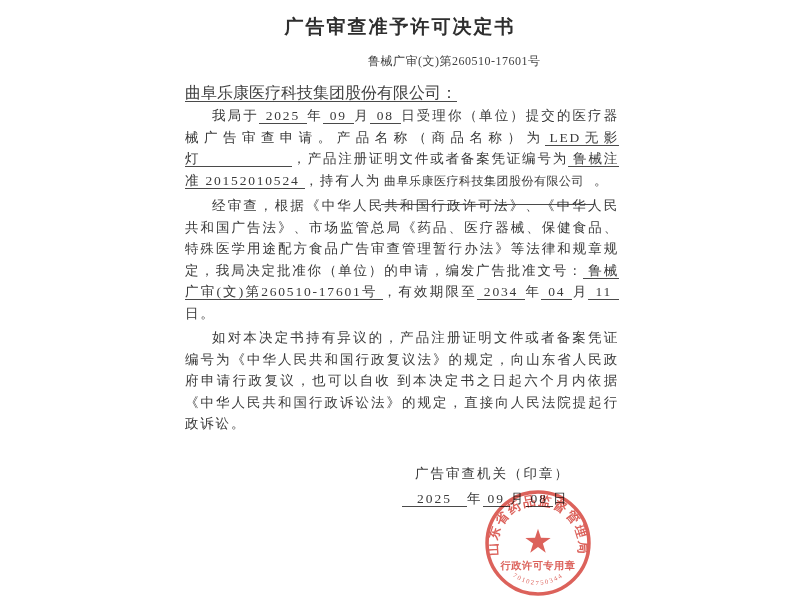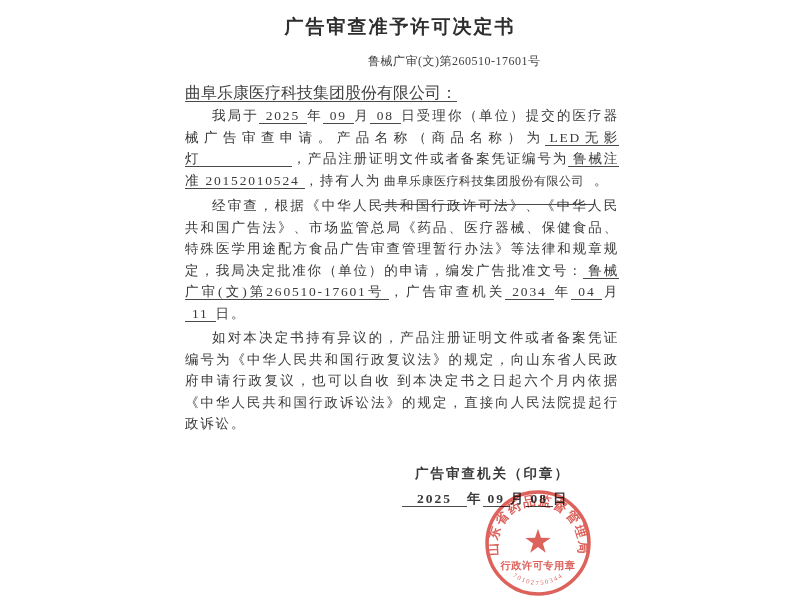--- a/index.html
+++ b/index.html
@@ -28,21 +28,21 @@
     margin:3px 0 0 0;
     font-size:13.5px; line-height:21.5px; letter-spacing:1.8px;
     text-align:justify; text-indent:2em; color:#3a3a3a;
   }
   .u { border-bottom:1px solid #4a4a4a; }
   .pad-date { padding:0 7px; }
   .pad-product { padding:0 92px 0 4px; }
   .pad-reg { padding:0 5px; }
   .holder-name { font-size:12px; letter-spacing:0.5px; padding:0 10px 16px 3px; }
 
-  .sig { position:absolute; top:465px; left:402px; width:240px; font-size:13.5px; letter-spacing:2px; color:#3a3a3a;font-weight:bold; }
+  .sig { position:absolute; top:465px; left:402px; width:240px; font-size:13.5px; letter-spacing:2px; color:#3a3a3a; }
   .sig-agency { padding-left:13px; }
   .sig-date { margin-top:7px; }
   .pad-year { padding:0 15px; }
   .pad-md { padding:0 5px; }
 
   .seal {
     position:absolute; top:489px; left:484px; width:108px; height:108px;
     opacity:0.92; mix-blend-mode:multiply; z-index:5;
   }
   .seal text { font-family:"Liberation Serif","DejaVu Serif",serif; }
@@ -60,21 +60,21 @@
   <div class="doc-no">鲁械广审(文)第260510-17601号</div>
 
   <div class="content">
 
     <div class="recipient">
       <span class="u">曲阜乐康医疗科技集团股份有限公司：</span>
     </div>
 
     <p class="para"><span>我局于</span><span class="u pad-date">2025</span><span>年</span><span class="u pad-date">09</span><span>月</span><span class="u pad-date">08</span><span>日受理你（单位）提交的医疗器械广告审查申请。产品名称（商品名称）为</span><span class="u pad-product">LED无影灯</span><span>，产品注册证明文件或者备案凭证编号为</span><span class="u pad-reg">鲁械注准 20152010524</span><span>，持有人为</span><span class="u holder-name">曲阜乐康医疗科技集团股份有限公司</span><span>。</span></p>
 
-    <p class="para"><span>经审查，根据《中华人民共和国行政许可法》、《中华人民共和国广告法》、市场监管总局《药品、医疗器械、保健食品、特殊医学用途配方食品广告审查管理暂行办法》等法律和规章规定，我局决定批准你（单位）的申请，编发广告批准文号：</span><span class="u pad-reg">鲁械广审(文)第260510-17601号</span><span>，广告审查机关</span><span class="u pad-date">2034</span><span>年</span><span class="u pad-date">04</span><span>月</span><span class="u pad-date">11</span><span>日。</span></p>
+    <p class="para"><span>经审查，根据《中华人民共和国行政许可法》、《中华人民共和国广告法》、市场监管总局《药品、医疗器械、保健食品、特殊医学用途配方食品广告审查管理暂行办法》等法律和规章规定，我局决定批准你（单位）的申请，编发广告批准文号：</span><span class="u pad-reg">鲁械广审(文)第260510-17601号</span><span>，有效期限至</span><span class="u pad-date">2034</span><span>年</span><span class="u pad-date">04</span><span>月</span><span class="u pad-date">11</span><span>日。</span></p>
 
     <p class="para">如对本决定书持有异议的，产品注册证明文件或者备案凭证编号为《中华人民共和国行政复议法》的规定，向山东省人民政府申请行政复议，也可以自收 到本决定书之日起六个月内依据《中华人民共和国行政诉讼法》的规定，直接向人民法院提起行政诉讼。</p>
 
 
   </div>
 
   <div class="sig">
     <div class="sig-agency">广告审查机关（印章）</div>
     <div class="sig-date"><span class="u pad-year">2025</span><span>年</span><span class="u pad-md">09</span><span>月</span><span class="u pad-md">08</span><span>日</span></div>
   </div>

